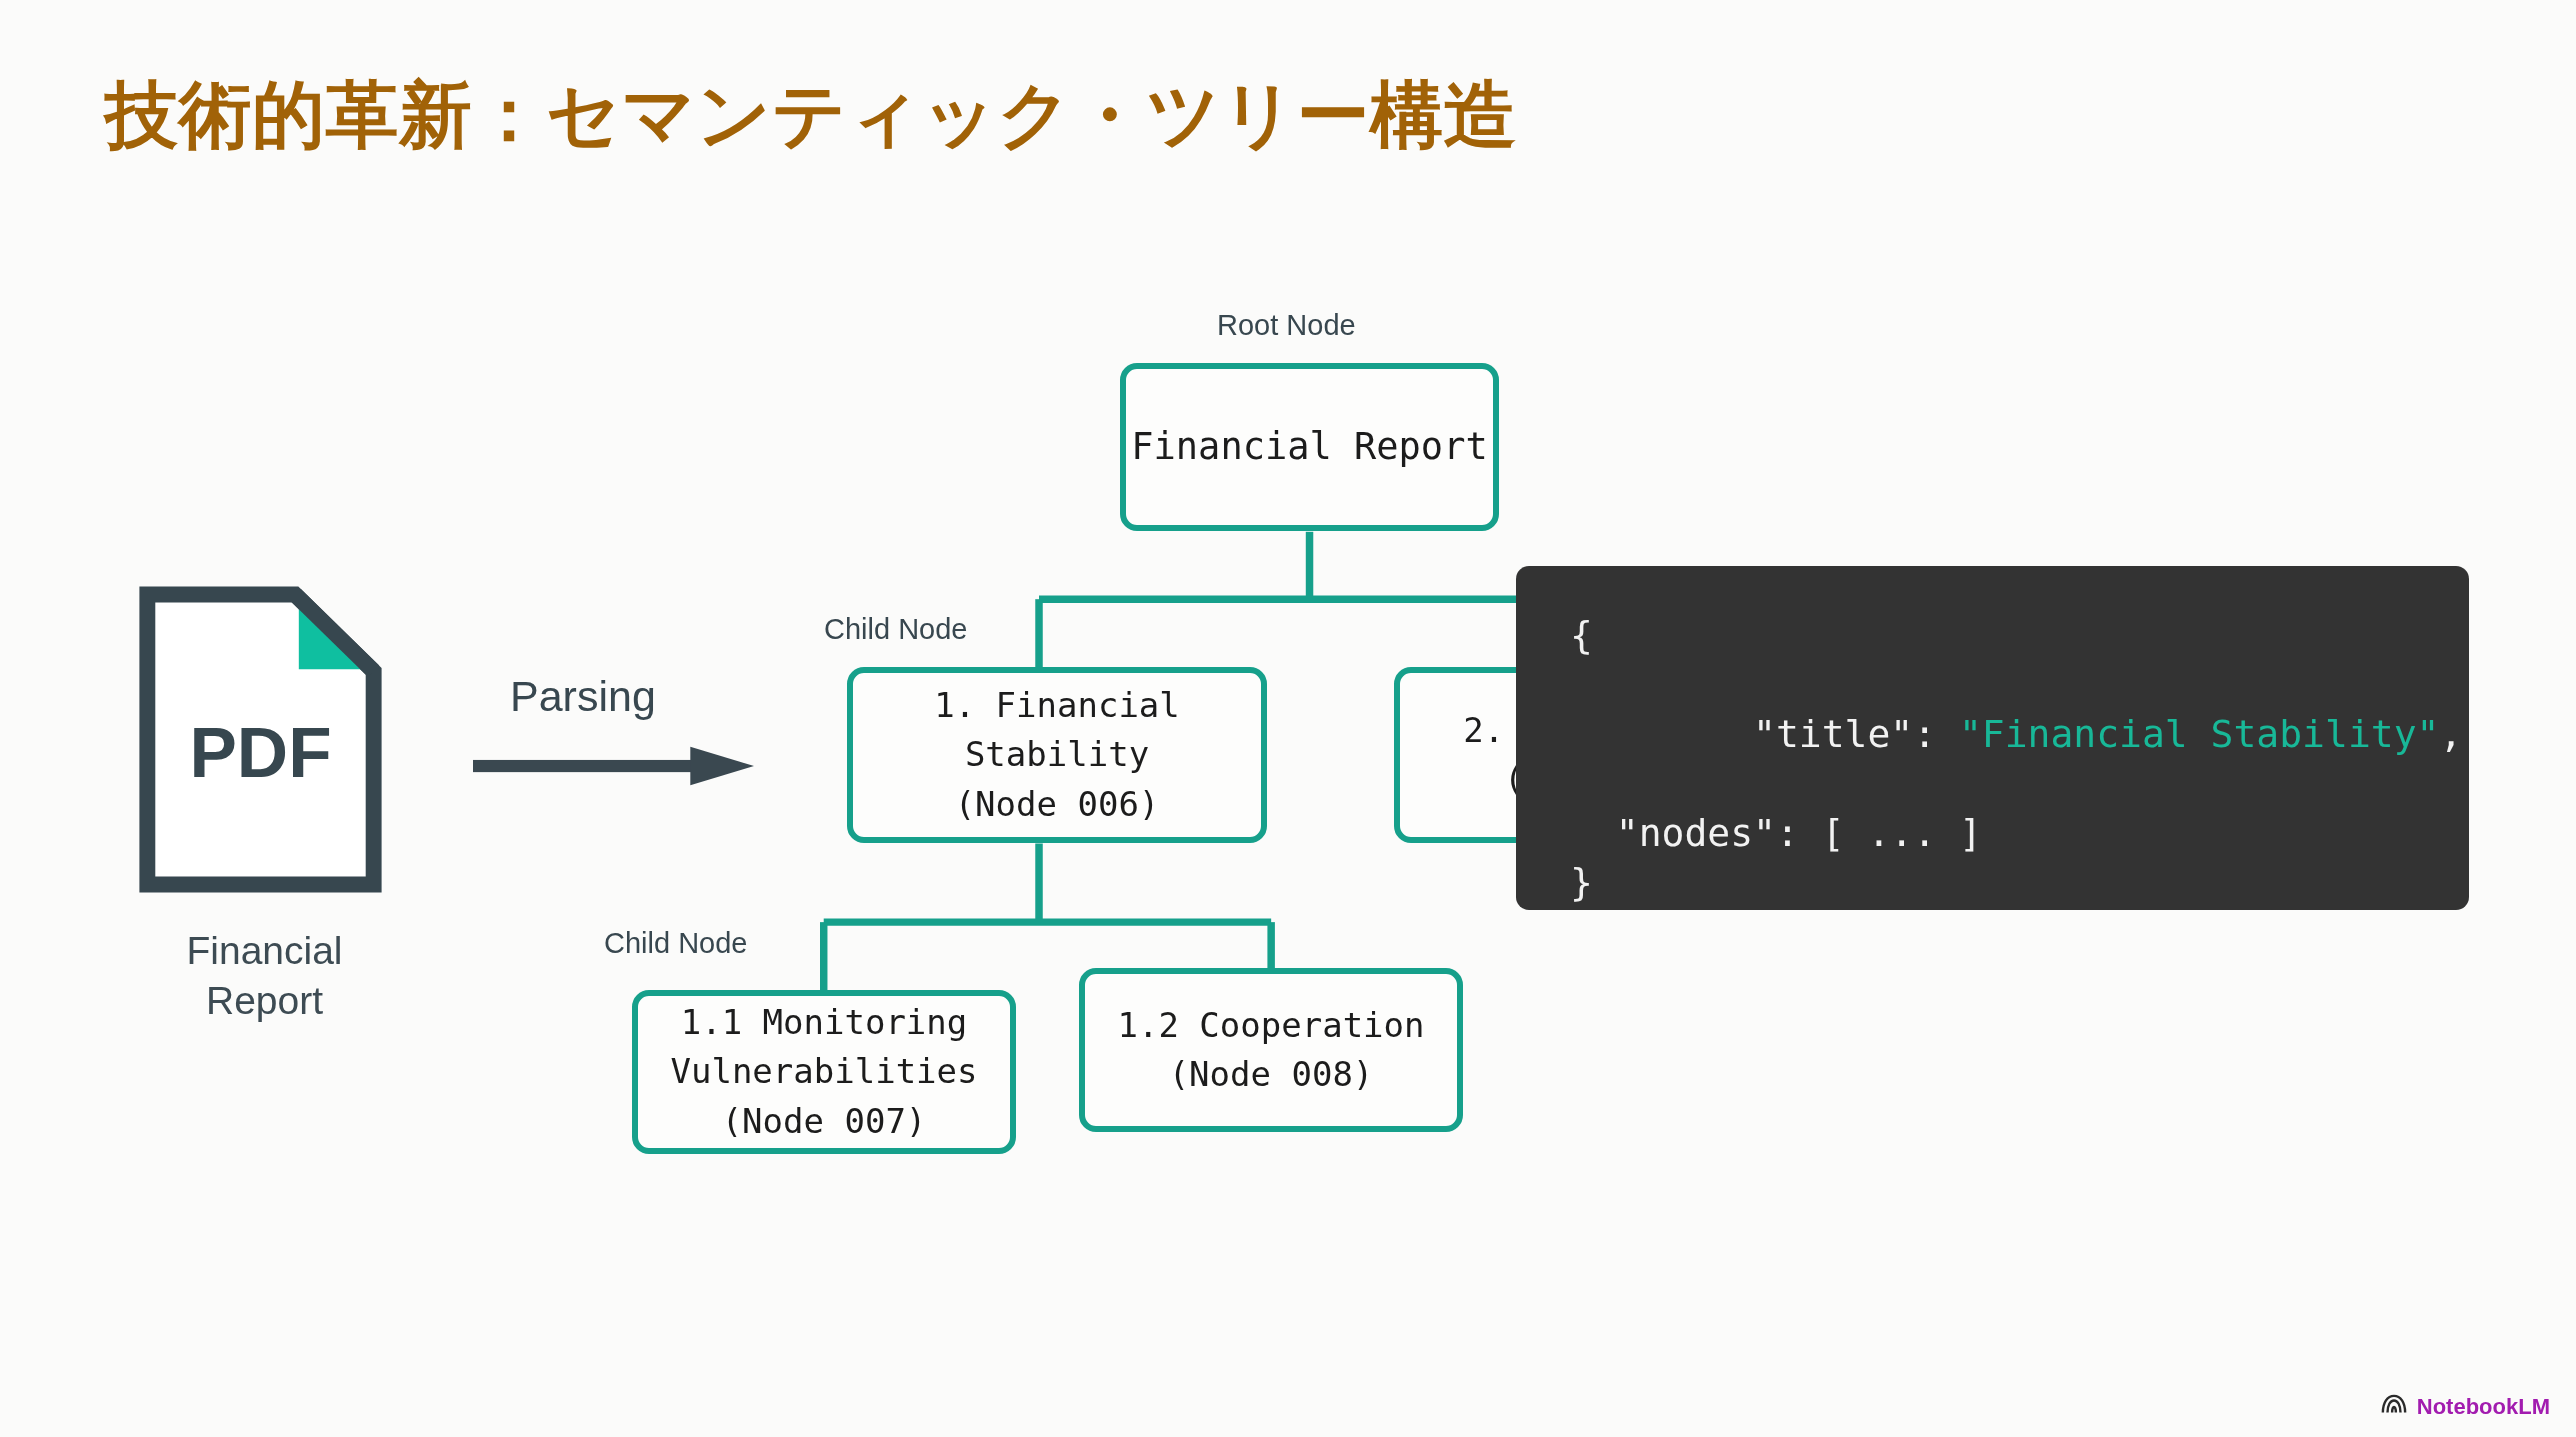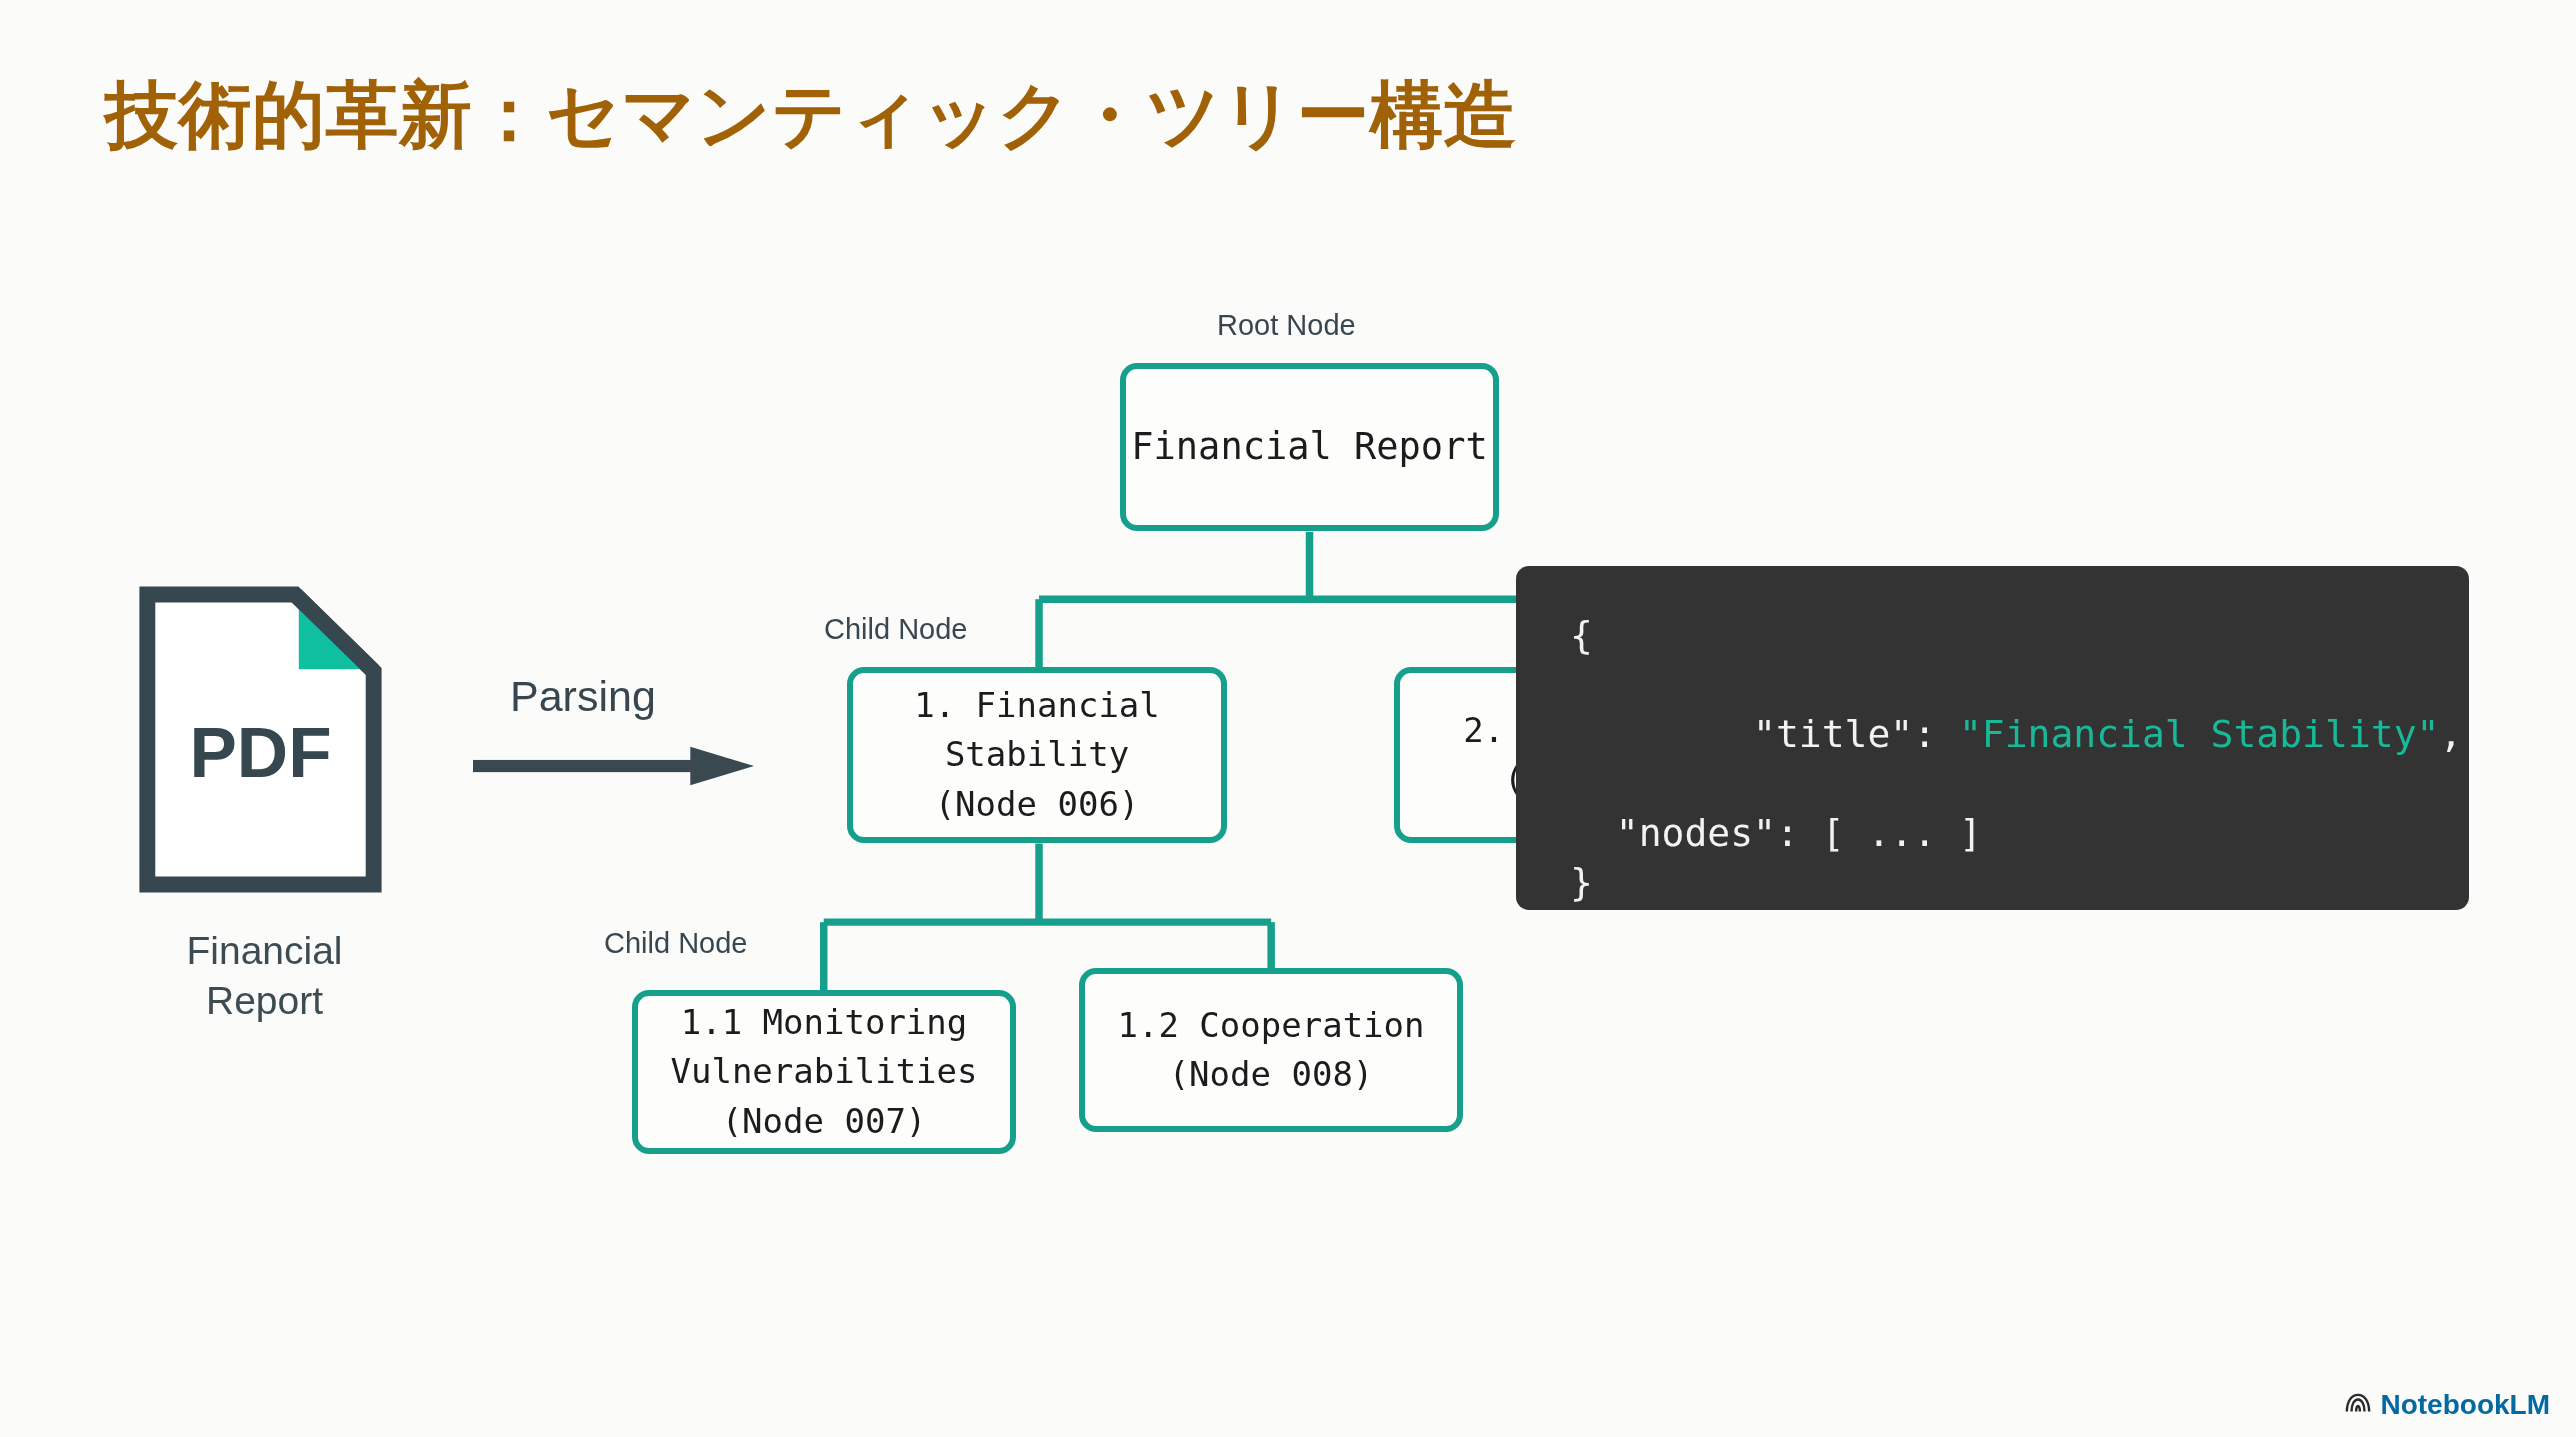--- a/index.html
+++ b/index.html
@@ -49,21 +49,21 @@
     border-radius:17px;
     background:#fdfdfc;
     display:flex;align-items:center;justify-content:center;
     text-align:center;
     font-family:"DejaVu Sans Mono","Liberation Mono",monospace;
     color:#1c1c1c;
     line-height:1.45;
     white-space:pre-line;
   }
   .node-root{left:1120px;top:363px;width:379px;height:168px;font-size:37px;}
-  .node-c1{left:847px;top:667px;width:380px;height:176px;font-size:34px;}
+  .node-c1{left:847px;top:667px;width:420px;height:176px;font-size:34px;}
   .node-c2{left:1394px;top:667px;width:384px;height:176px;font-size:34px;}
   .node-g1{left:632px;top:990px;width:384px;height:164px;font-size:34px;}
   .node-g2{left:1079px;top:968px;width:384px;height:164px;font-size:34px;}
 
   .node-label{
     position:absolute;
     font-size:29px;color:#38474f;
     font-family:"Liberation Sans","DejaVu Sans",sans-serif;
     white-space:nowrap;
   }
@@ -88,21 +88,21 @@
   
   .code-caption{
     position:absolute;left:1537px;top:964px;width:899px;
     font-size:42px;line-height:1.42;color:#2b2b2b;
   }
 
   
   .watermark{
     position:absolute;right:26px;bottom:17px;
     display:flex;align-items:center;gap:9.4px;
-    font-size:28px;font-weight:600;color:#0369a1;
+    font-size:22px;font-weight:600;color:#a21caf;
   }
 </style>
 </head>
 <body>
 
 <div class="slide">
 
   <div class="title">技術的革新：セマンティック・ツリー構造</div>
 
   <div class="pdf-wrap">

